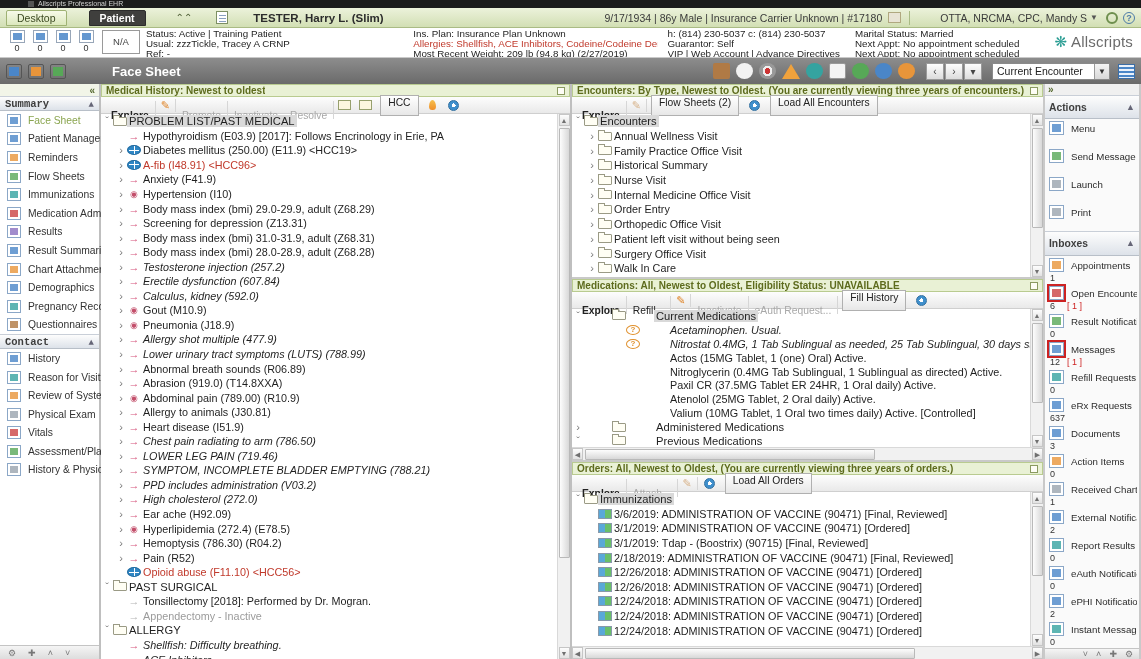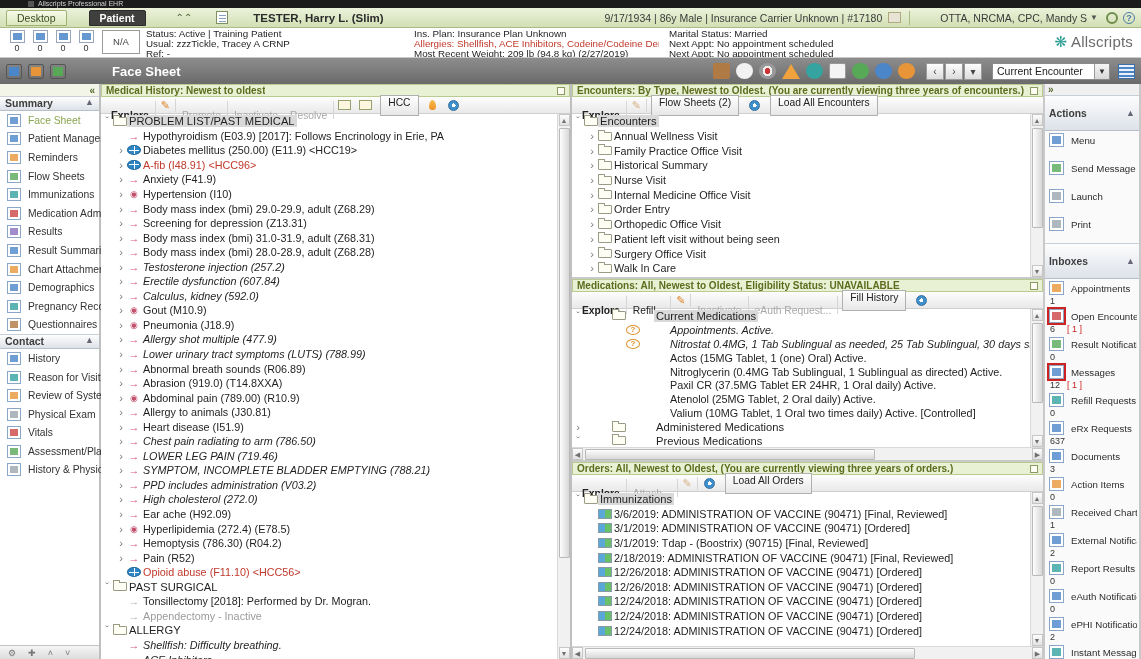--- a/index.html
+++ b/index.html
@@ -67,21 +67,21 @@
 
   
   .main { display:flex; height:575px; background:#c9c9c9; }
   .navside { width:101px; background:#fff; border-right:2px solid #bfbfbf; display:flex; flex-direction:column; }
   .mhcol { width:471px; background:#fff; border-right:2px solid #bfbfbf; display:flex; flex-direction:column; }
   .midcol { width:471px; display:flex; flex-direction:column; }
   .rightside { width:94px; margin-left:2px; background:#fafafa; display:flex; flex-direction:column; }
 
   
   .ns-top { height:12px; display:flex; justify-content:flex-end; align-items:center; padding-right:4px; color:#54682e; font-weight:bold; font-size:10px; background:#f2f5e8; }
-  .ns-head { height:15px; background:linear-gradient(#fdfdfd,#dde2e9); border-top:1px solid #c9cfd8; border-bottom:1px solid #b8bfc8; display:flex; align-items:flex-start; padding:0 5px; font-weight:bold; color:#3e3e3e; font-size:10.5px; }
+  .ns-head { height:15px; background:linear-gradient(#fdfdfd,#dde2e9); border-top:1px solid #c9cfd8; border-bottom:1px solid #b8bfc8; display:flex; align-items:flex-end; padding:0 5px; font-weight:bold; color:#3e3e3e; font-size:10.5px;font-family:Liberation Mono, monospace; }
   .ns-head .chev { margin-left:auto; color:#667; font-size:9px; }
   .ns-item { height:18.6px; display:flex; align-items:center; padding-left:7px; cursor:default; }
   .nic { width:14px; height:13px; border:1px solid #8ba7c7; background:#fff; margin-right:7px; position:relative; flex:0 0 14px; }
   .nic::after { content:""; position:absolute; inset:2px; background:currentColor; opacity:.8; }
   .ns-item .lbl { font-size:10.3px; color:#333; white-space:nowrap; }
   .ns-item.sel .lbl { color:#8aa54f; }
   .ns-bottom { margin-top:auto; height:14px; background:linear-gradient(#f5f5f5,#ddd); border-top:1px solid #c4c4c4; display:flex; align-items:center; gap:12px; padding:0 8px; color:#777; font-size:9px; }
 
   
   .c-blue { color:#4a86c8; } .c-orange { color:#e8953a; } .c-green { color:#57a857; }
@@ -146,21 +146,21 @@
   .hscroll { height:13px; flex:0 0 13px; background:#f1f1f1; border-top:1px solid #d9d9d9; display:flex; align-items:center; }
   .hthumb { height:11px; background:linear-gradient(#fdfdfd,#d8d8d8); border:1px solid #b9b9b9; border-radius:1px; }
 
   
   .p-enc { height:193px; margin-bottom:2px; }
   .p-med { height:181px; margin-bottom:2px; }
   .p-ord { height:197px; }
 
   
   .rs-top { height:12px; background:#f0f0f0; display:flex; align-items:center; padding-left:3px; color:#54682e; font-weight:bold; font-size:10px; }
-  .rs-head { height:30px; background:linear-gradient(#fdfdfd,#dde2e9); border-top:1px solid #c9cfd8; border-bottom:1px solid #b8bfc8; display:flex; align-items:center; padding:17px 4px; font-weight:bold; color:#3e3e3e; font-size:10.3px; }
+  .rs-head { height:30px; background:linear-gradient(#fdfdfd,#dde2e9); border-top:1px solid #c9cfd8; border-bottom:1px solid #b8bfc8; display:flex; align-items:center; padding:0 4px; font-weight:bold; color:#3e3e3e; font-size:10.3px; }
   .rs-head .chev { margin-left:auto; color:#667; font-size:9px; }
   .rs-item { position:relative; height:28px; }
   .ric { position:absolute; left:4px; top:2px; width:15px; height:14px; border:1px solid #8ba7c7; background:#fff; }
   .ric::after { content:""; position:absolute; inset:2px; background:currentColor; opacity:.8; }
   .rs-item.hot .ric { outline:2px solid #cc2222; }
   .rs-item .lbl { position:absolute; left:26px; top:4px; font-size:9.7px; color:#2c2c2c; white-space:nowrap; overflow:hidden; max-width:66px; }
   .rs-item .cnt { position:absolute; left:5px; top:17px; font-size:9px; color:#333; }
   .rs-item .alert { position:absolute; left:22px; top:17px; font-size:9px; color:#cc2222; }
   .rs-bottom { margin-top:auto; height:14px; background:linear-gradient(#f5f5f5,#ddd); border-top:1px solid #c4c4c4; display:flex; align-items:center; gap:8px; padding:0 6px; color:#777; font-size:9px; justify-content:flex-end; }
 </style>
@@ -214,20 +214,25 @@
     <div class="na-box">N/A</div>
     <div class="bcol bc1">
       <div>Status: Active | Training Patient</div>
       <div>Usual: zzzTickle, Tracey A CRNP</div>
       <div>Ref: -</div>
     </div>
     <div class="bcol bc2">
       <div>Ins. Plan: Insurance Plan Unknown</div>
       <div class="red">Allergies: Shellfish, ACE Inhibitors, Codeine/Codeine Derivatives, Fi...</div>
       <div>Most Recent Weight: 209 lb (94.8 kg)  (2/27/2019)</div>
+    </div>
+    <div class="bcol bc3">
+      <div>h: (814) 230-5037  c: (814) 230-5037</div>
+      <div>Guarantor: Self</div>
+      <div>VIP | Web Account | Advance Directives</div>
     </div>
     <div class="bcol bc4">
       <div>Marital Status: Married</div>
       <div>Next Appt: No appointment scheduled</div>
       <div>Next Appt: No appointment scheduled</div>
     </div>
     <div class="logo">
       <span class="flower">❋</span>
       <span class="ltxt">Allscripts</span>
     </div>
@@ -758,21 +763,21 @@
 
               <div class="trow root sel">
                 <span class="exp e-d"></span>
                 <span class="tic ic-folder"></span>
                 <span class="tt">Current Medications</span>
               </div>
 
               <div class="trow c1 it">
                 <span class="exp e-n"></span>
                 <span class="tic ic-q"></span>
-                <span class="tt">Appointments. Active.</span>
+                <span class="tt">Acetaminophen. Usual.</span>
               </div>
 
               <div class="trow c1 it">
                 <span class="exp e-n"></span>
                 <span class="tic ic-q"></span>
                 <span class="tt">Nitrostat 0.4MG, 1 Tab Sublingual as needed, 25 Tab Sublingual, 30 days starting 10/29/2012, R</span>
               </div>
 
               <div class="trow c1">
                 <span class="exp e-n"></span>

